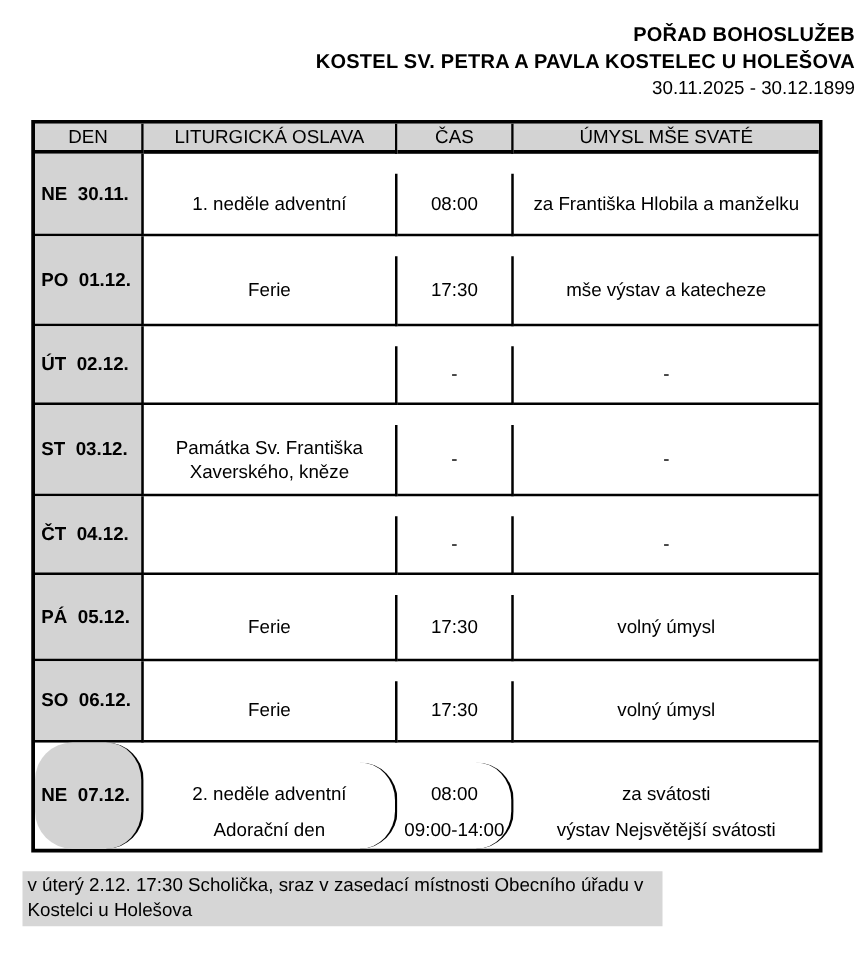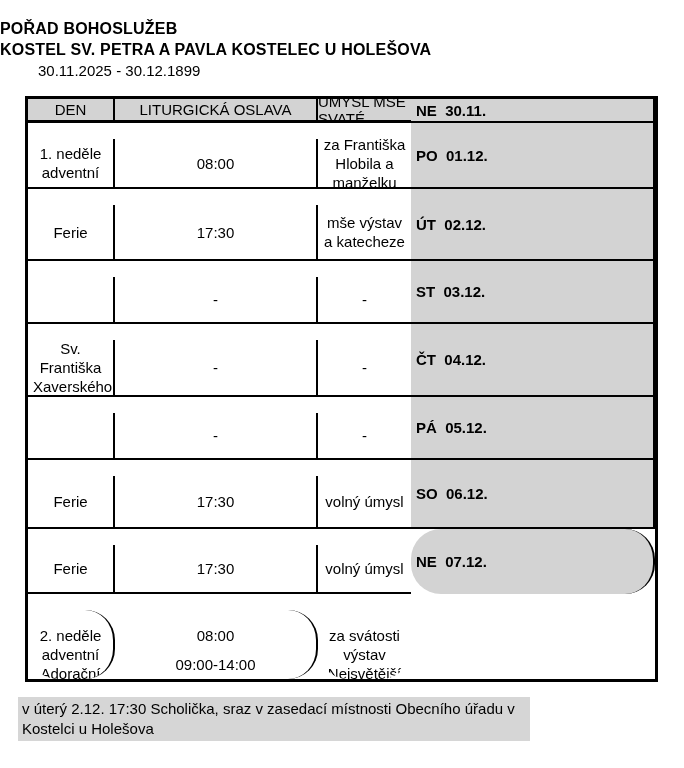--- a/index.html
+++ b/index.html
@@ -1,21 +1,21 @@
 <!DOCTYPE html>
 <html style="--gray: #d3d3d3; --gray2: #d6d6d6; --border: #000000;"><head>
 <meta charset="utf-8">
 <style>
   :root { --gray:#d3d3d3; --gray2:#d6d6d6; --border:#000000; }
   html,body { margin:0; padding:0; }
   body {
     width:684px; height:768px; background:#ffffff; color:#000;
     font-family:"Liberation Sans", sans-serif; overflow:hidden;
   }
-  .titles { text-align:left; padding-top:18px; }
+  .titles { text-align:right; padding-top:18px; }
   .t-bold { font-weight:bold; font-size:16px; line-height:21px; letter-spacing:0.2px; }
   .t-date { font-size:15px; line-height:22px;margin-left:38px; }
 
   .schedule {
     margin:14px 0 0 25px; width:633px; height:586px; box-sizing:border-box;
     border:3px solid var(--border);
     display:grid;
     grid-template-columns:87px 203px 93px 1fr;
     grid-template-rows:24px 66px 72px 63px 73px 63px 69px 65px 1fr;
   }
@@ -49,20 +49,21 @@
 <div class="page">
   <header class="titles">
     <div class="t-bold">POŘAD BOHOSLUŽEB</div>
     <div class="t-bold">KOSTEL SV. PETRA A PAVLA KOSTELEC U HOLEŠOVA</div>
     <div class="t-date">30.11.2025 - 30.12.1899</div>
   </header>
 
   <div class="schedule" id="grid">
       <div class="cell th">DEN</div>
       <div class="cell th">LITURGICKÁ OSLAVA</div>
+      <div class="cell th">ČAS</div>
       <div class="cell th last-col">ÚMYSL MŠE SVATÉ</div>
       <div class="cell day">NE  30.11.</div>
       <div class="cell content">
         <div class="entry">1. neděle adventní</div>
       </div>
       <div class="cell content">
         <div class="entry">08:00</div>
       </div>
       <div class="cell content last-col">
         <div class="entry">za Františka Hlobila a manželku</div>

